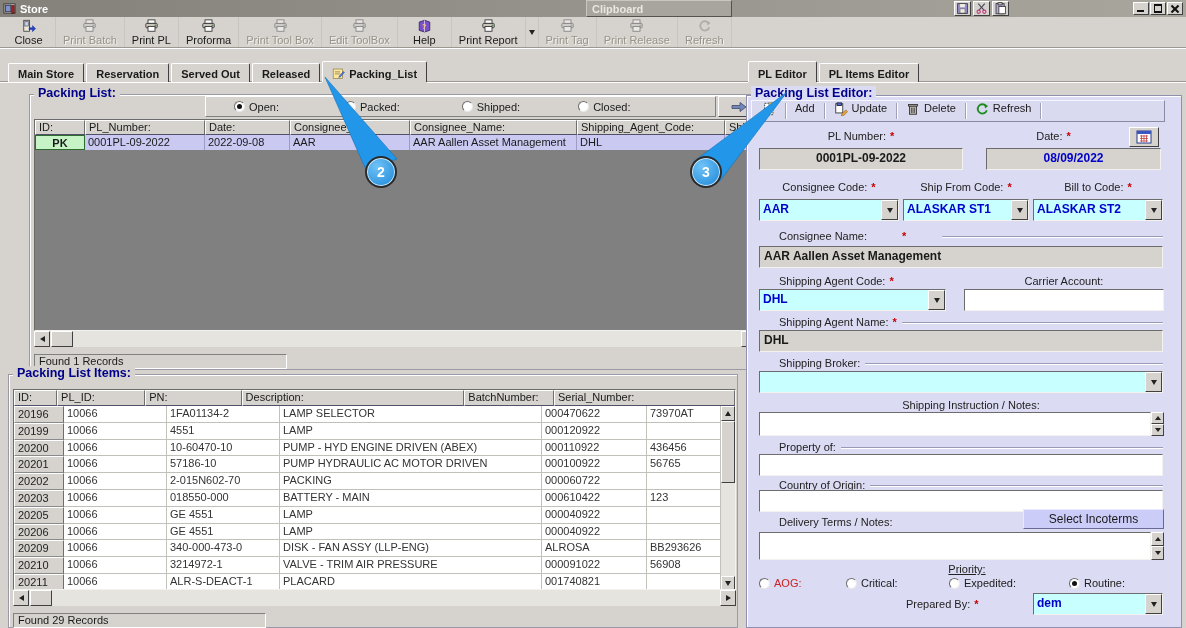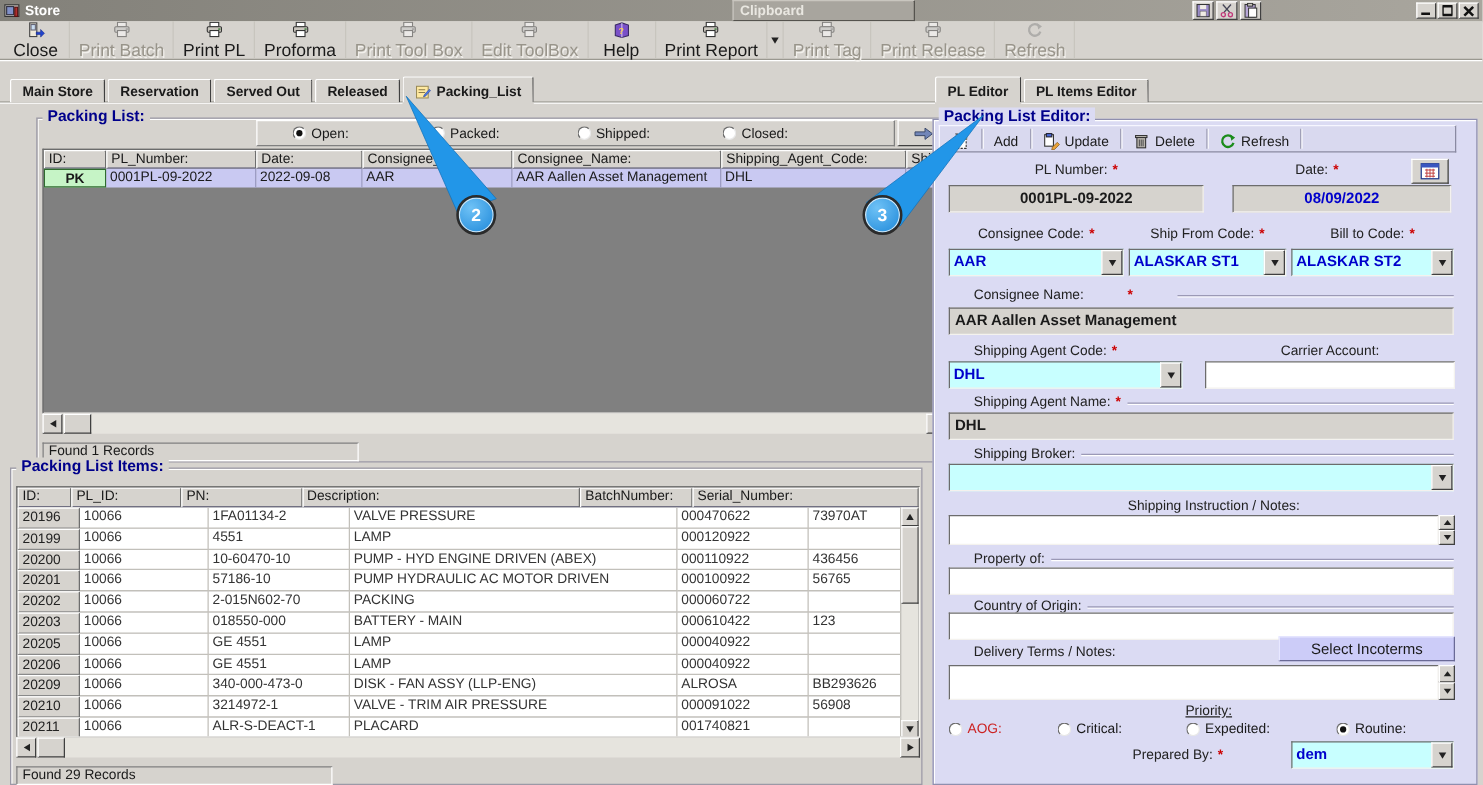--- a/index.html
+++ b/index.html
@@ -32,21 +32,21 @@
   .gl-x:before,.gl-x:after { content:""; position:absolute; left:3px; top:-1px; width:2px; height:10px; background:#111; }
   .gl-x:before { transform:rotate(45deg);} .gl-x:after { transform:rotate(-45deg);}
   .clipboard-bar { position:absolute; left:586px; top:0; width:146px; height:17px;
     background:#a8a59e; border:1px solid; border-color:#c9c6bf #55534e #55534e #c9c6bf;
     color:#e9e7e1; font-weight:bold; display:flex; align-items:center; padding-left:5px; }
 
   
   .toolbar { position:absolute; left:0; top:17px; width:1186px; height:31px; background:#d6d3ce;
     border-bottom:1px solid #9a9890; box-shadow:0 1px 0 #fff; display:flex; align-items:stretch; padding-left:2px; }
   .tb-btn { min-width:54px; padding:1px 7px 0; display:flex; flex-direction:column; align-items:center; justify-content:center;
-    gap:1px; font-size:14px; border-right:1px solid #c8c5be; position:relative; }
+    gap:1px; font-size:11px; border-right:1px solid #c8c5be; position:relative; }
   .tb-btn .ic { height:14px; display:flex; align-items:flex-end; }
   .tb-btn.disabled { color:#98948a; text-shadow:1px 1px 0 #f2f0ec; }
   .tb-btn.disabled svg { filter:grayscale(1) opacity(.5); }
   .tb-dd { width:13px; display:flex; align-items:center; justify-content:center; border-right:1px solid #c8c5be; }
 
   
   .tabs { position:absolute; top:61px; display:flex; align-items:flex-end; height:21px; }
   .tabs-left { left:8px; } .tabs-right { left:748px; }
   .tab { height:19px; padding:2px 9px 0; font-weight:bold; background:#d6d3ce;
     border:1px solid #404040; border-bottom:none; border-top-color:#fff; border-left-color:#fff;
@@ -113,21 +113,21 @@
   .status-box { position:absolute; height:15px; line-height:13px; padding-left:4px; background:#d6d3ce;
     border:1px solid; border-color:#808080 #fff #fff #808080; width:253px; }
 
   
   .right-panel { position:absolute; left:746px; top:95px; width:436px; height:533px;
     background:#dbdbf3; border:1px solid #8f8fae; box-shadow:1px 1px 0 #fff inset; }
   .right-panel .legend { background:#dbdbf3; }
   .ed-toolbar { position:absolute; left:4px; top:4px; width:414px; height:22px;
     background:#d9d9ef; border:1px solid; border-color:#f6f6ff #8a8aa2 #8a8aa2 #f6f6ff;
     display:flex; align-items:center; padding:0 3px; }
-  .ed-btn { display:flex; align-items:flex-end; gap:4px; padding:0 7px; height:18px; font-size:11px; }
+  .ed-btn { display:flex; align-items:flex-start; gap:4px; padding:0 7px; height:18px; font-size:11px; }
   .ed-sep { width:1px; height:16px; background:#a0a0b8; box-shadow:1px 0 0 #fff; margin:0 2px; }
   .req { color:#cc0000; font-weight:bold; margin-left:4px; }
   .lbl { color:#222; }
   .lbl-row { position:absolute; display:flex; align-items:center; }
   .line-ext { flex:1; height:1px; background:#9b99b6; box-shadow:0 1px 0 #fff; margin-left:5px; }
   .val-box { position:absolute; background:#d6d3ce; border:1px solid; border-color:#6c6c6c #f4f2ee #f4f2ee #6c6c6c;
     font-weight:bold; font-size:12px; line-height:19px; padding:0 4px; height:22px; }
   .val-center { text-align:center; }
   .blue-text { color:#0000cc; }
   .dd { position:absolute; height:22px; background:#c8ffff; border:1px solid; border-color:#6c6c6c #f4f2ee #f4f2ee #6c6c6c;
@@ -486,21 +486,21 @@
         <span class="g-hcell cw3" style="height:16px">Description:</span>
         <span class="g-hcell cw4" style="height:16px">BatchNumber:</span>
         <span class="g-hcell cw5" style="height:16px; width:181px; flex:none">Serial_Number:</span>
       </div>
       <div class="g2-wrap">
         <div class="g2-rows">
           <div class="g2-row">
             <span class="g2-cell rowhead cw0">20196</span>
             <span class="g2-cell cw1">10066</span>
             <span class="g2-cell cw2">1FA01134-2</span>
-            <span class="g2-cell cw3">VALVE PRESSURE</span>
+            <span class="g2-cell cw3">LAMP SELECTOR</span>
             <span class="g2-cell cw4">000470622</span>
             <span class="g2-cell cw5">73970AT</span>
           </div>
           <div class="g2-row">
             <span class="g2-cell rowhead cw0">20199</span>
             <span class="g2-cell cw1">10066</span>
             <span class="g2-cell cw2">4551</span>
             <span class="g2-cell cw3">LAMP</span>
             <span class="g2-cell cw4">000120922</span>
             <span class="g2-cell cw5"></span>

